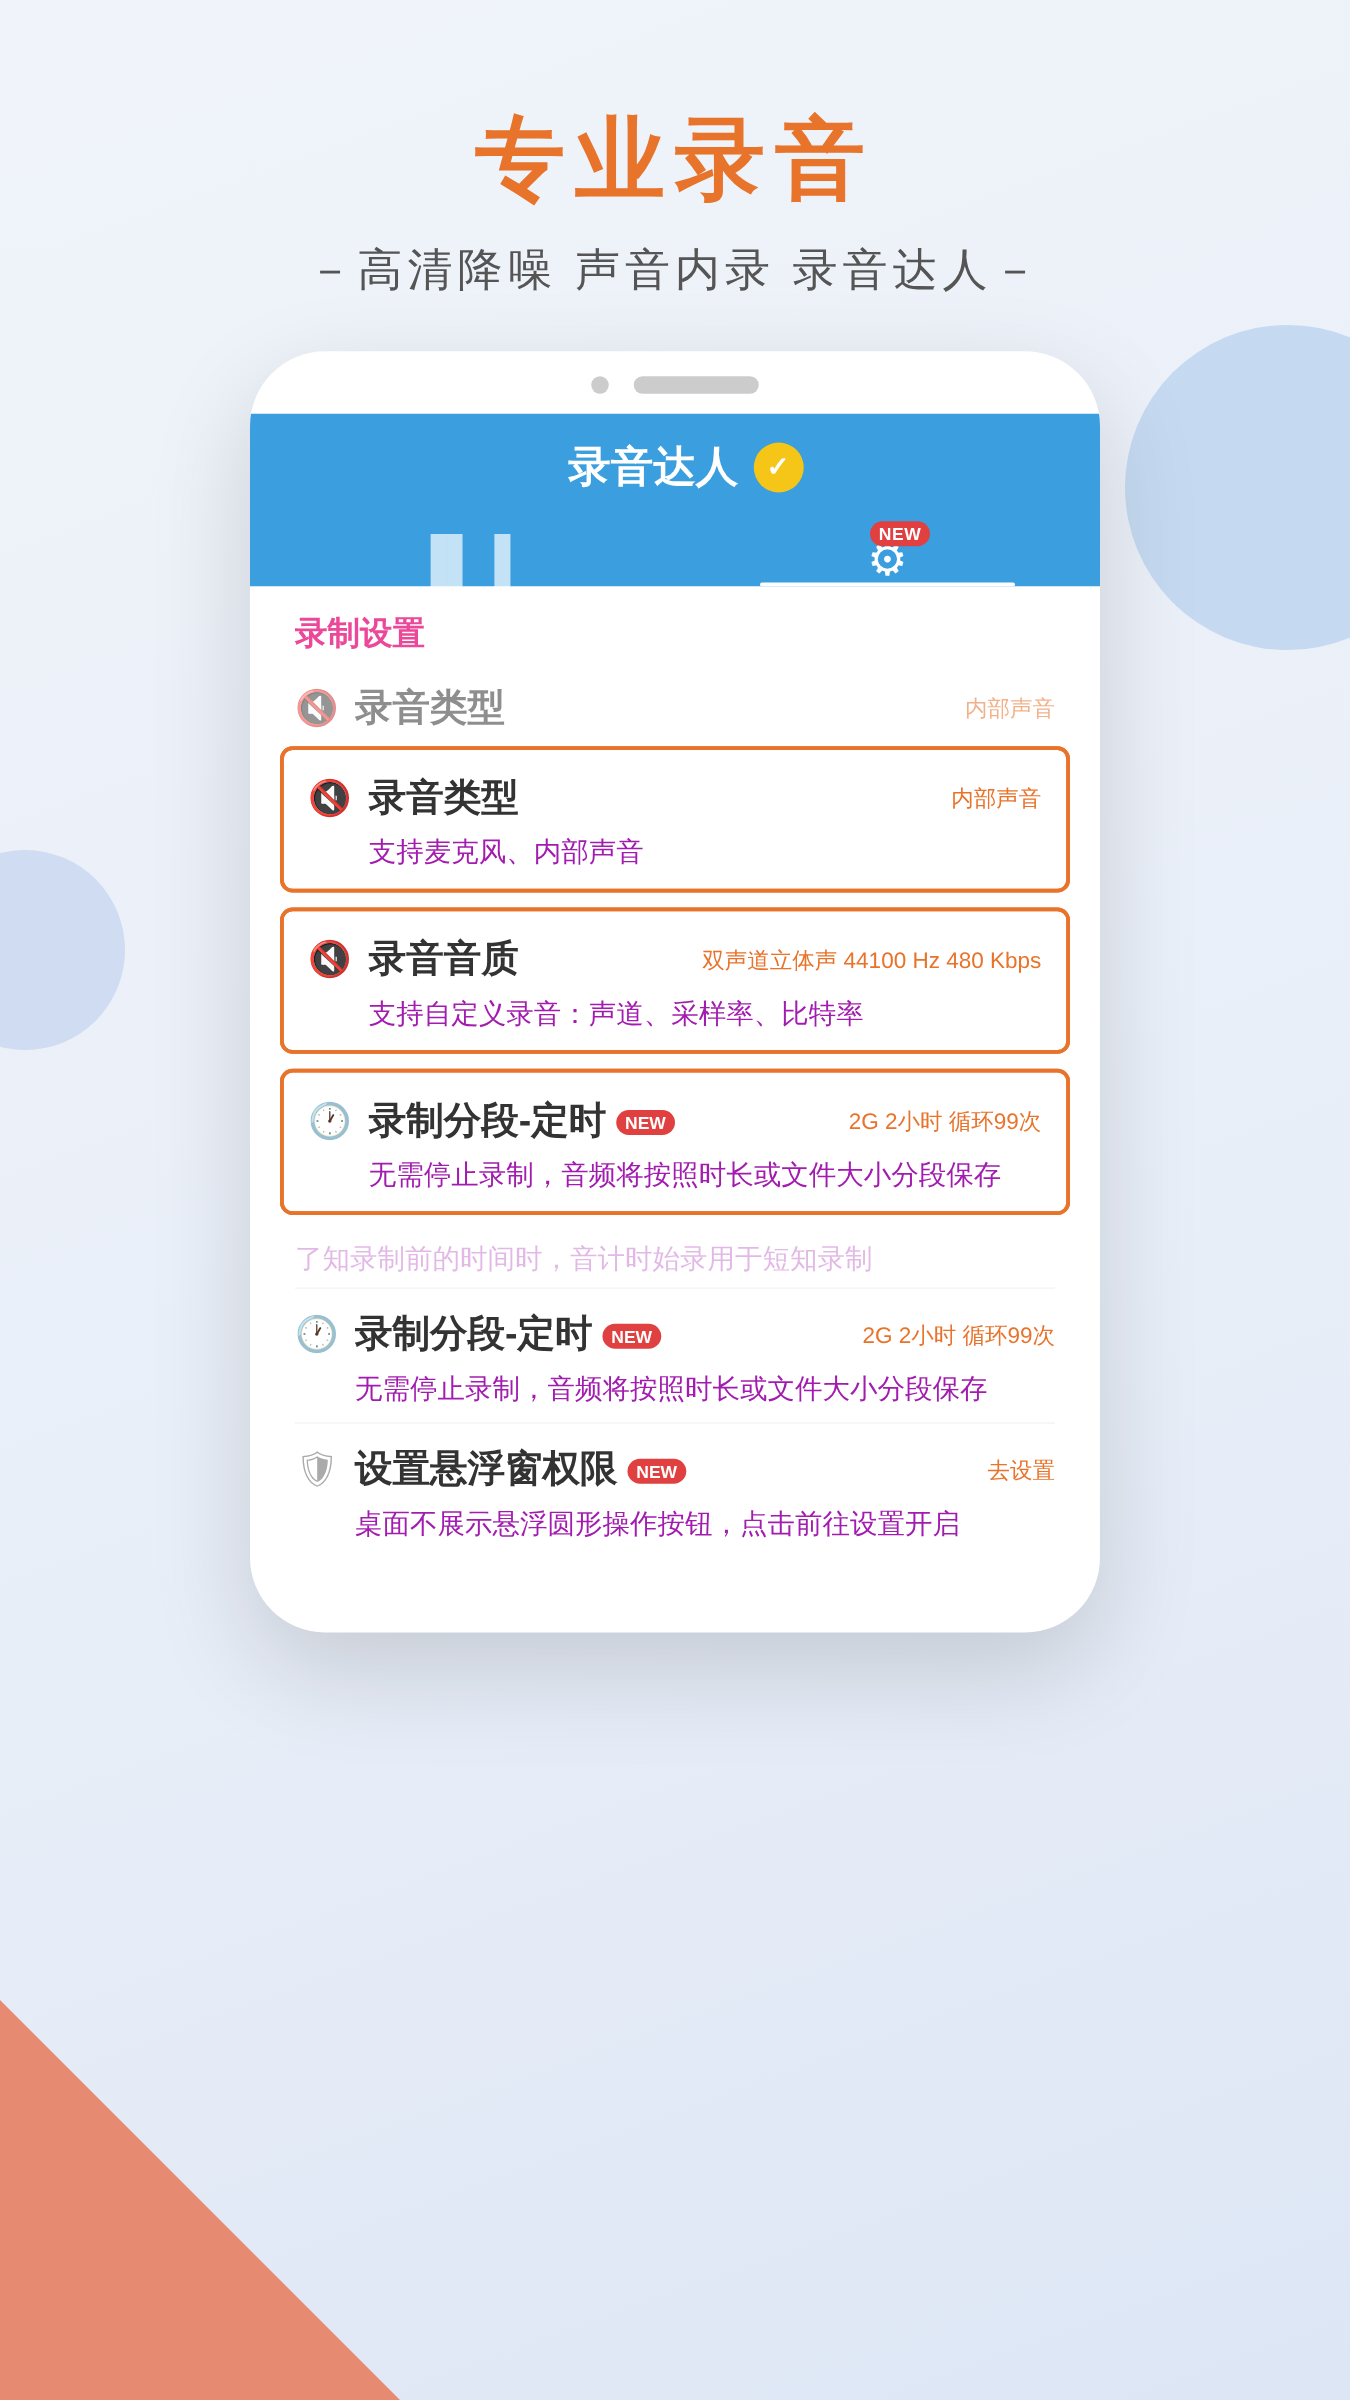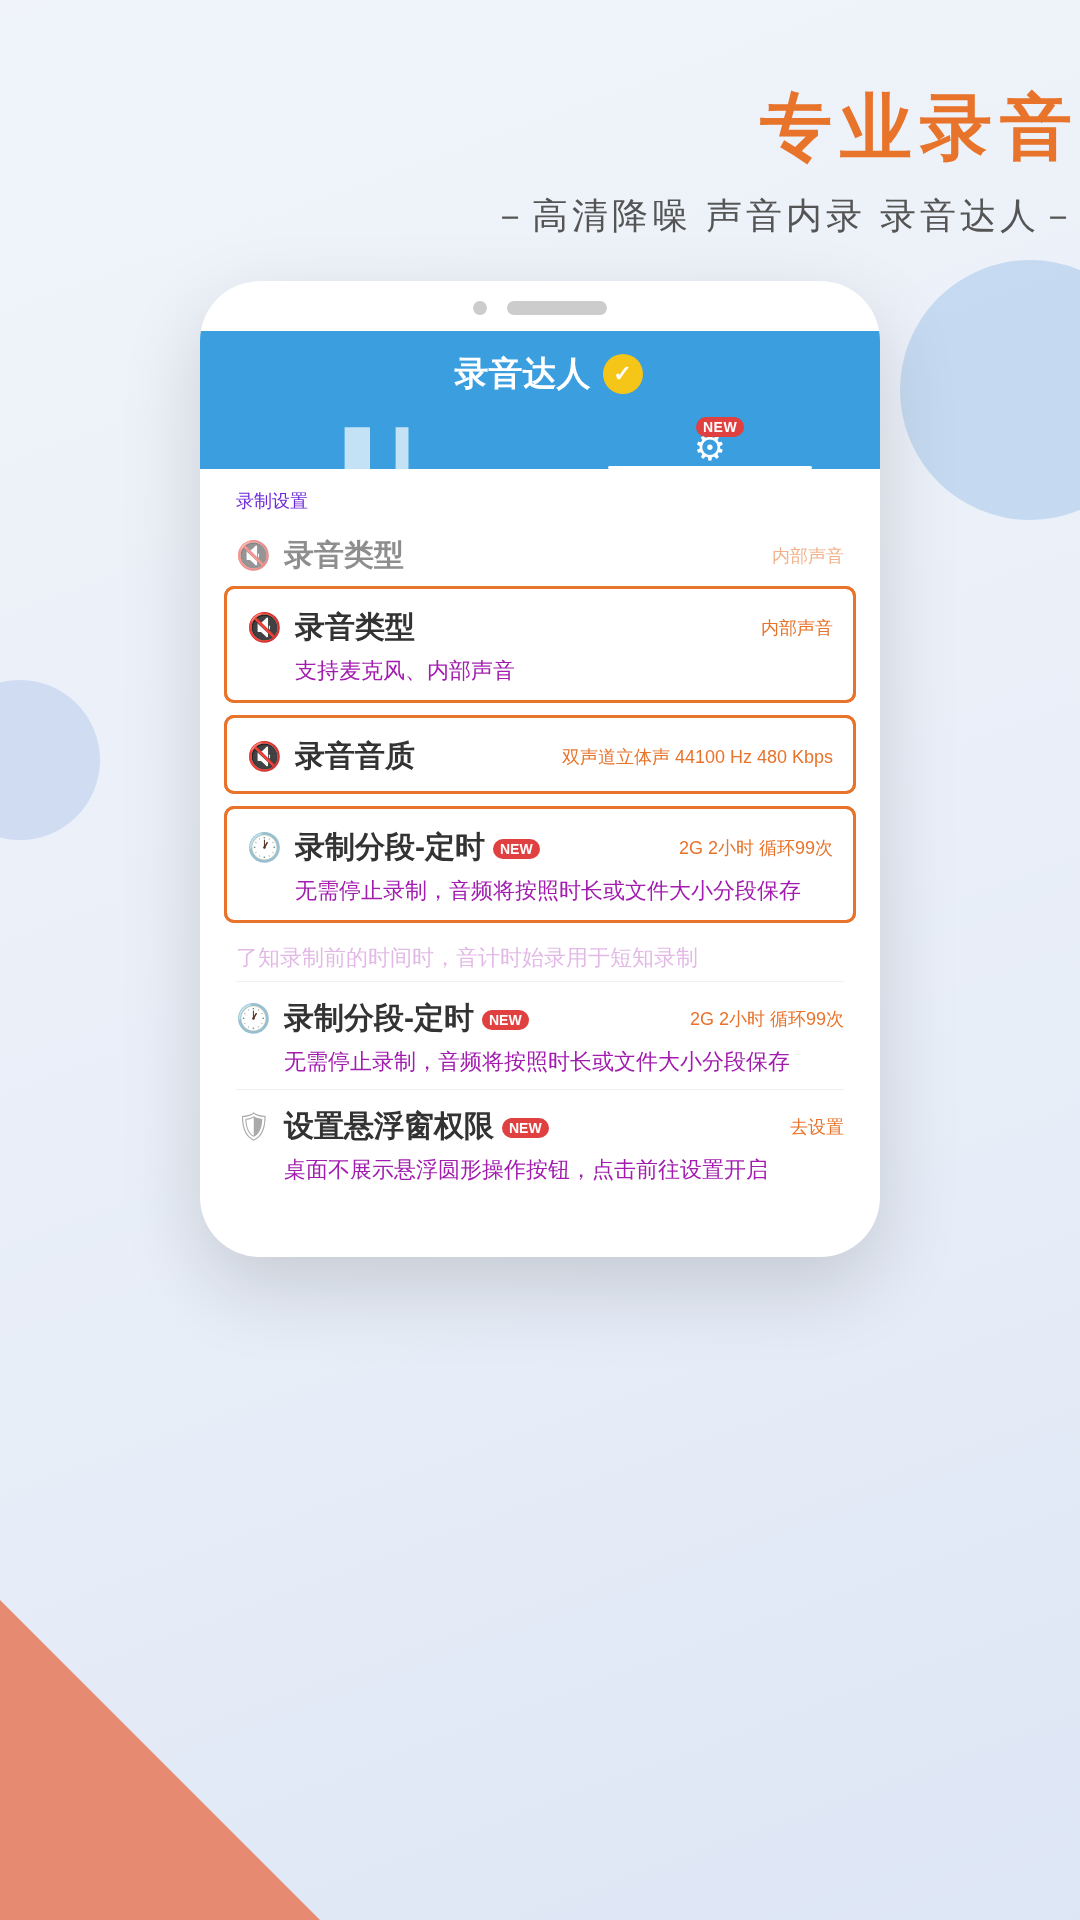--- a/index.html
+++ b/index.html
@@ -38,21 +38,21 @@
       left: 0;
       width: 320px;
       height: 320px;
       background: #e8795a;
       clip-path: polygon(0 100%, 0 0, 100% 100%);
       opacity: 0.85;
     }
 
     
     .page-title-section {
-      text-align: right;
+      text-align: center;
       padding-top: 80px;
       padding-bottom: 40px;
     }
     .page-main-title {
       font-size: 72px;
       font-weight: 900;
       color: #e8732a;
       letter-spacing: 8px;
     }
     .page-subtitle {
@@ -169,23 +169,23 @@
       color: #fff;
       font-size: 14px;
       font-weight: 700;
       padding: 2px 7px;
       border-radius: 10px;
       letter-spacing: 0.5px;
     }
 
     
     .settings-section-label {
-      color: #6d28d9;
-      font-size: 18px;
-      font-weight: 400;
+      color: #ec4899;
+      font-size: 26px;
+      font-weight: 700;
       padding: 20px 36px 8px;
     }
 
     
     .highlighted-item {
       border: 3px solid #e8732a;
       border-radius: 10px;
       margin: 0 24px 12px;
       background: #fff;
       padding: 18px 20px 14px;
@@ -325,20 +325,21 @@
   </div>
 
   <div class="highlighted-item">
     <div class="settings-item-main">
       <div class="settings-item-left">
         <span class="item-icon">🔇</span>
         <span class="item-title">录音音质</span>
       </div>
       <span class="item-value">双声道立体声 44100 Hz 480 Kbps</span>
     </div>
+    <div class="item-desc">支持自定义录音：声道、采样率、比特率</div>
   </div>
 
   <div class="highlighted-item">
     <div class="settings-item-main">
       <div class="settings-item-left">
         <span class="item-icon">🕐</span>
         <span class="item-title">录制分段-定时<span class="new-badge-inline">NEW</span></span>
       </div>
       <span class="item-value">2G 2小时 循环99次</span>
     </div>

